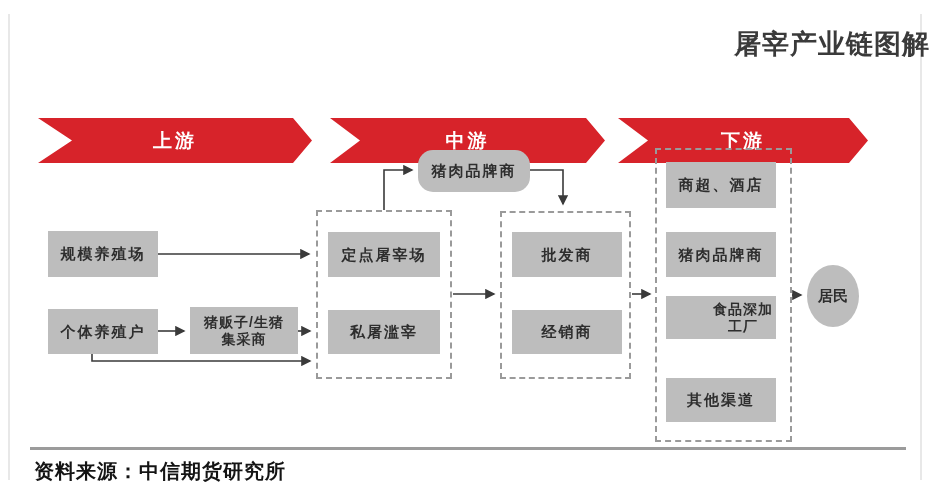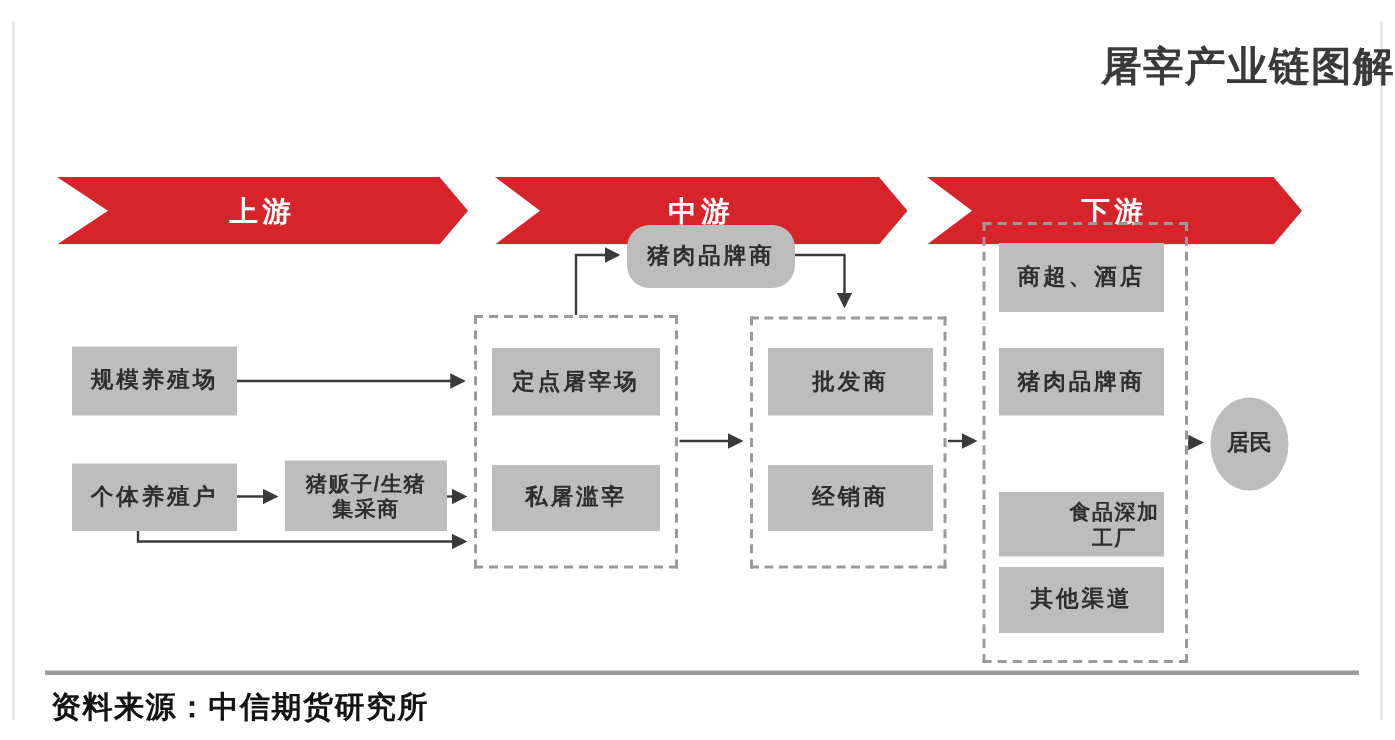--- a/index.html
+++ b/index.html
@@ -106,21 +106,21 @@
   <div class="node" style="left:328px;top:310px;width:112px;height:44px;">私屠滥宰</div>
 
   <div class="node" style="left:512px;top:232px;width:110px;height:45px;">批发商</div>
 
   <div class="node" style="left:512px;top:310px;width:110px;height:44px;">经销商</div>
 
   <div class="node" style="left:666px;top:162px;width:110px;height:46px;">商超、酒店</div>
 
   <div class="node" style="left:666px;top:232px;width:110px;height:45px;">猪肉品牌商</div>
 
-  <div class="node small" style="left:666px;top:328px;width:110px;height:43px;padding-left:44px;">食品深加工厂</div>
+  <div class="node small" style="left:666px;top:296px;width:110px;height:43px;padding-left:44px;">食品深加工厂</div>
 
   <div class="node" style="left:666px;top:378px;width:110px;height:44px;">其他渠道</div>
 
   <div class="node ellipse" style="left:807px;top:265px;width:52px;height:62px;letter-spacing:0;text-align:right;">居民</div>
 
   <div class="divider"></div>
   <div class="source-note">资料来源：中信期货研究所</div>
 
 </div>
 

